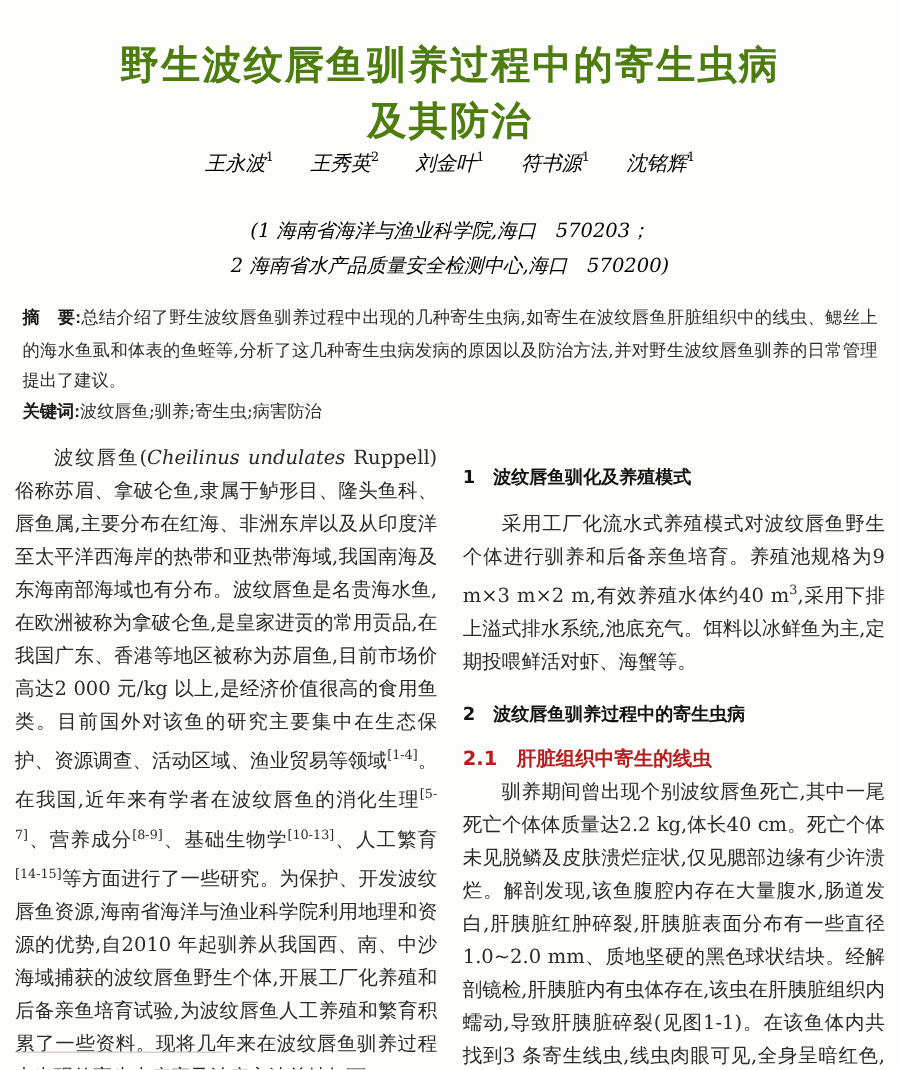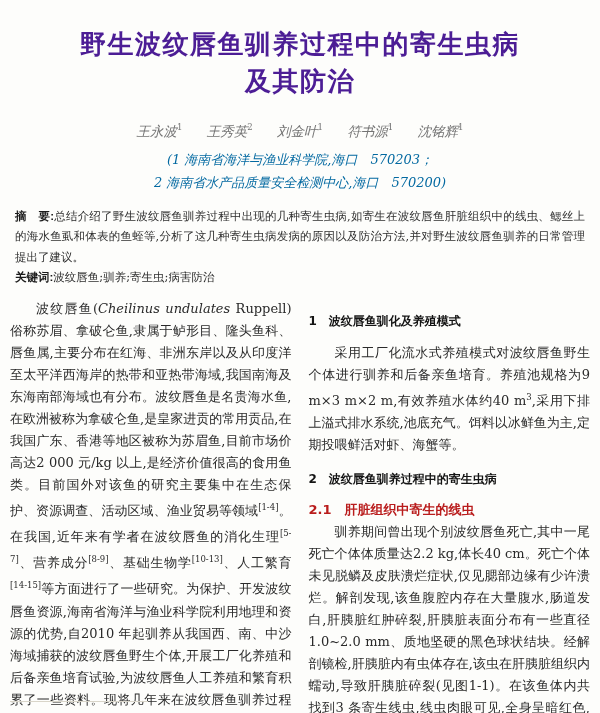--- a/index.html
+++ b/index.html
@@ -4,31 +4,31 @@
 <style>
   html,body { margin:0; padding:0; background:#fdfdfb; }
   .page {
     position:relative; width:600px; height:713px; overflow:hidden;
     background:#fdfdfb; color:#2b2b2b;
     font-family:"DejaVu Serif", serif;
   }
   .title {
     margin:26px 30px 0; text-align:center;
     font-size:26px; font-weight:bold; line-height:37px;
-    letter-spacing:1.5px; color:#4c1d95;
+    letter-spacing:1.5px; color:#4d7c0f;
   }
   .authors {
-    margin-top:22px; text-align:center; font-size:13.5px; color:#737373;
+    text-align:center; font-size:13.5px; color:#000000;
     font-style:italic;
   }
   .author { display:inline-block; margin:0 10px; }
   .author sup { font-size:8.5px; font-style:normal; }
   .affiliations {
-    margin-top:7px; text-align:center; font-size:13px; line-height:23px;
-    color:#0369a1; font-style:italic;
+    margin-top:25px; text-align:center; font-size:13px; line-height:23px;
+    color:#000000; font-style:italic;
   }
   .meta {
     margin:12px 15px 0; font-size:11.5px; line-height:20.5px;
     text-align:justify; color:#2e2e2e;
   }
   .meta p { margin:0; }
   .label-bold {
     font-weight:bold; font-family:Liberation Sans, sans-serif; color:#1b1b1b;
   }
   .columns {

